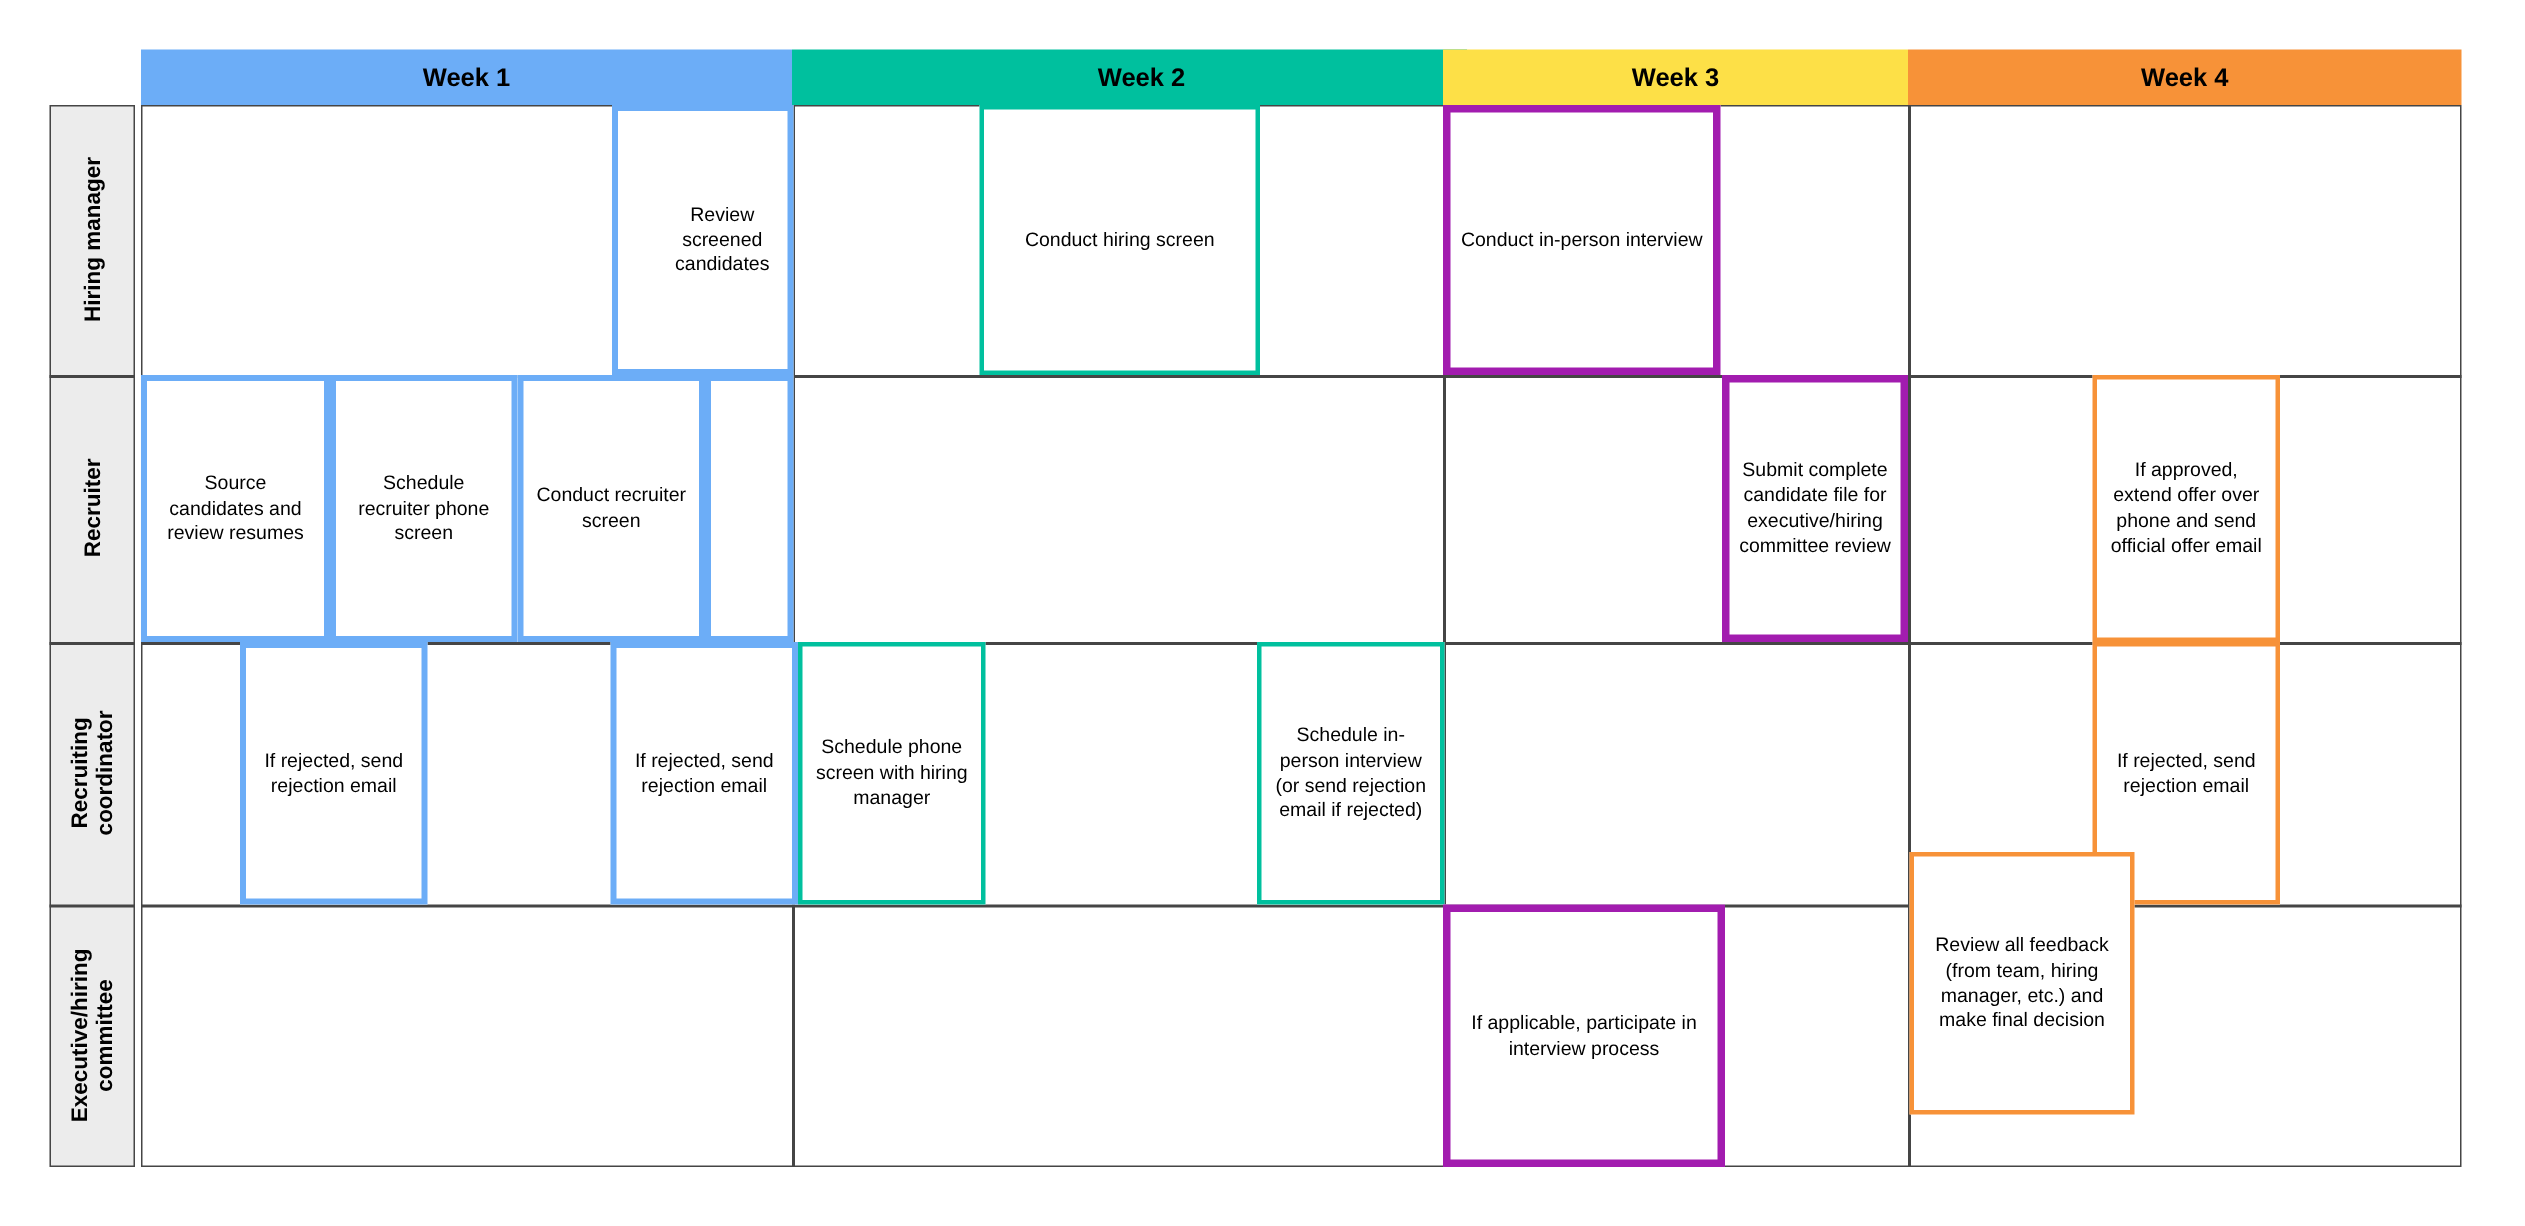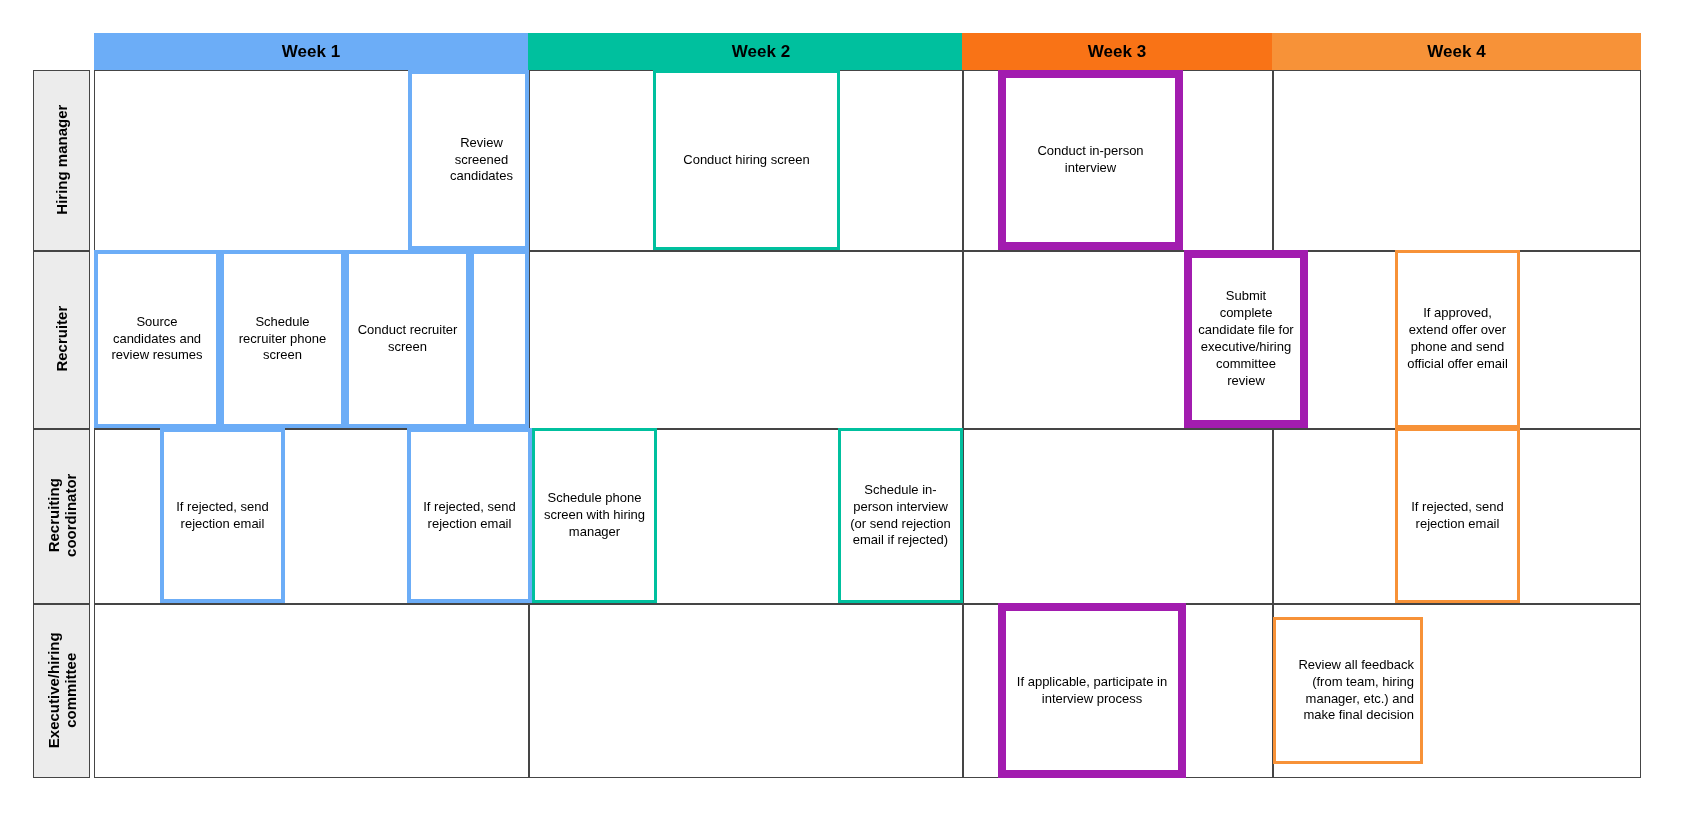--- a/index.html
+++ b/index.html
@@ -20,21 +20,21 @@
     display: flex;
     align-items: center;
     justify-content: center;
     font-size: 17px;
     font-weight: 700;
     color: #000;
     z-index: 3;
   }
   .hdr.w1 { background: #6cadf7; }
   .hdr.w2 { background: #00c09e; }
-  .hdr.w3 { background: #f97316; }
+  .hdr.w3 { background: #fde047; }
   .hdr.w4 { background: #f79238; }
 
   
   .grid {
     position: absolute;
     left: 94px; top: 70px;
     width: 1547px; height: 708px;
     border: 1.5px solid #454545;
     box-sizing: border-box;
     background: #ffffff;
@@ -84,21 +84,21 @@
     justify-content: center;
     text-align: center;
     font-size: 13px;
     line-height: 1.3;
     padding: 4px 6px;
     z-index: 4;
     color: #000;
   }
   .task.c-blue   { border: 4px solid #6cadf7; }
   .task.c-teal   { border: 3px solid #00c09e; }
-  .task.c-yellow { border: 8px solid #a21caf; margin-left: 36px; }
+  .task.c-yellow { border: 5px solid #a21caf; }
   .task.c-orange { border: 3px solid #f79238; }
 </style>
 </head>
 <body>
 
 <div class="stage">
 
   <div class="hdr w1" style="left:94px;  width:434px;">Week 1</div>
   <div class="hdr w2" style="left:528px; width:434px;padding-left:16px;">Week 2</div>
   <div class="hdr w3" style="left:962px; width:310px;">Week 3</div>
@@ -171,17 +171,17 @@
   <div class="task c-teal" style="left:838px;  top:428px; width:125px; height:175px;">
     <span>Schedule in-person interview (or send rejection email if rejected)</span>
   </div>
   <div class="task c-orange" style="left:1395px; top:428px; width:125px; height:175px;">
     <span>If rejected, send rejection email</span>
   </div>
 
   <div class="task c-yellow" style="left:962px;  top:603px; width:188px; height:175px;">
     <span>If applicable, participate in interview process</span>
   </div>
-  <div class="task c-orange" style="left:1273px; top:617px; width:150px; height:147px;text-align:right;">
+  <div class="task c-orange" style="left:1273px; top:568px; width:150px; height:175px;">
     <span>Review all feedback (from team, hiring manager, etc.) and make final decision</span>
   </div>
 
 </div>
 
 </body></html>

